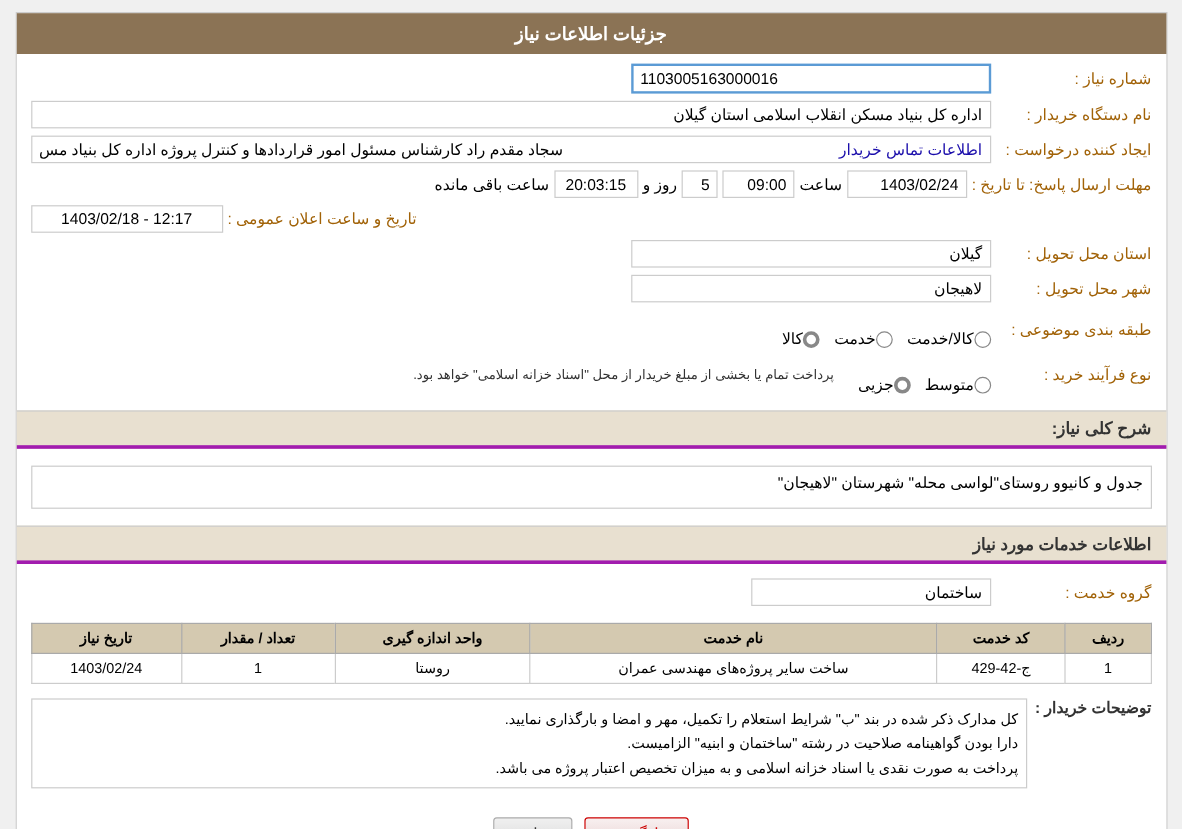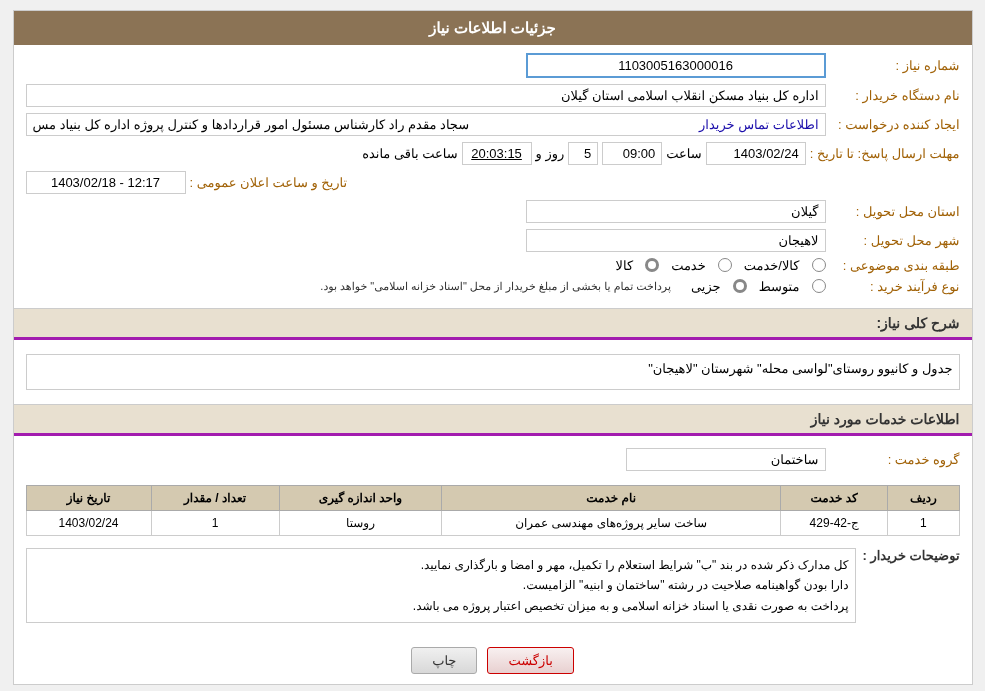--- a/index.html
+++ b/index.html
@@ -75,22 +75,23 @@
       border-top: 1px solid #ccc;
       border-bottom: 3px solid #a21caf;
     }
     .radio-group {
       display: flex;
       gap: 12px;
       align-items: center;
     }
     .radio-item {
       display: flex;
-      align-items: flex-start;
-      gap: 12px;
+      align-items: flex-end;
+      gap: 0;
+      margin-top: 17px;
     }
     .radio-circle {
       width: 14px;
       height: 14px;
       border-radius: 50%;
       border: 1px solid #888;
       background: #fff;
       display: inline-block;
     }
     .radio-circle.selected {
@@ -179,21 +180,21 @@
 <div class="container">
 
   <div class="header">
     <span>جزئیات اطلاعات نیاز</span>
   </div>
 
   <div class="section">
 
     <div class="row">
       <span class="label">شماره نیاز :</span>
-      <div class="value-box value-box-blue" style="max-width:300px; text-align:center; direction:ltr;">1103005163000016</div>
+      <div class="value-box value-box-blue" style="max-width:300px; text-align:left; direction:ltr;">1103005163000016</div>
     </div>
 
     <div class="row">
       <span class="label">نام دستگاه خریدار :</span>
       <div class="value-box">اداره کل بنیاد مسکن انقلاب اسلامی استان گیلان</div>
     </div>
 
     <div class="row">
       <span class="label">ایجاد کننده درخواست :</span>
       <div class="value-box" style="display:flex; align-items:center; justify-content:space-between;">
@@ -202,21 +203,21 @@
       </div>
     </div>
 
     <div class="row">
       <span class="label">مهلت ارسال پاسخ: تا تاریخ :</span>
       <div class="date-box" style="min-width:100px;">1403/02/24</div>
       <span style="white-space:nowrap;">ساعت</span>
       <div class="date-box" style="min-width:60px;">09:00</div>
       <div class="date-box" style="min-width:30px;">5</div>
       <span style="white-space:nowrap;">روز و</span>
-      <div class="date-box" style="min-width:70px; direction:ltr; text-align:center;text-decoration:underline;">20:03:15</div>
+      <div class="date-box" style="min-width:70px; direction:ltr; text-align:center;">20:03:15</div>
       <span style="white-space:nowrap;">ساعت باقی مانده</span>
     </div>
 
     <div class="row" style="justify-content:flex-end;">
       <span class="label">تاریخ و ساعت اعلان عمومی :</span>
       <div class="date-box" style="min-width:160px; direction:ltr; text-align:center;">1403/02/18 - 12:17</div>
     </div>
 
     <div class="row">
       <span class="label">استان محل تحویل :</span>

